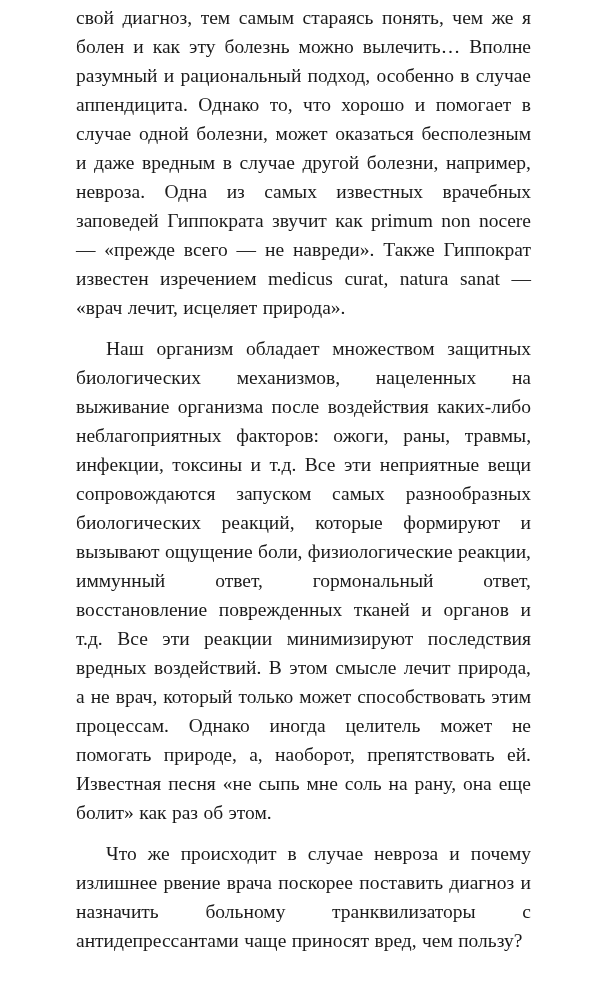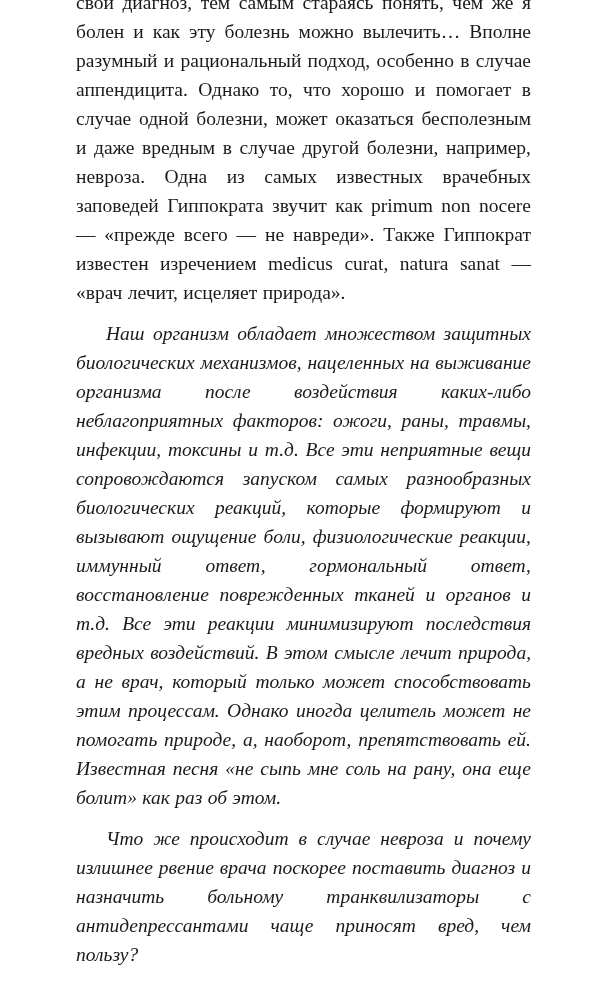--- a/index.html
+++ b/index.html
@@ -43,21 +43,20 @@
       font-size: 19.5px;
       line-height: 29px;
       text-align: justify;
     }
     .body-text p {
       margin: 12px;
       word-spacing: 0.5px;
     }
     .body-text p.indent {
       text-indent: 30px;
-      font-style: italic;
     }
   </style>
 </head>
 <body>
 
 <div class="page">
 
   <div class="running-head">ПСИХОАЛГОРИТМ 2.0</div>
 
   <hr class="head-rule">

